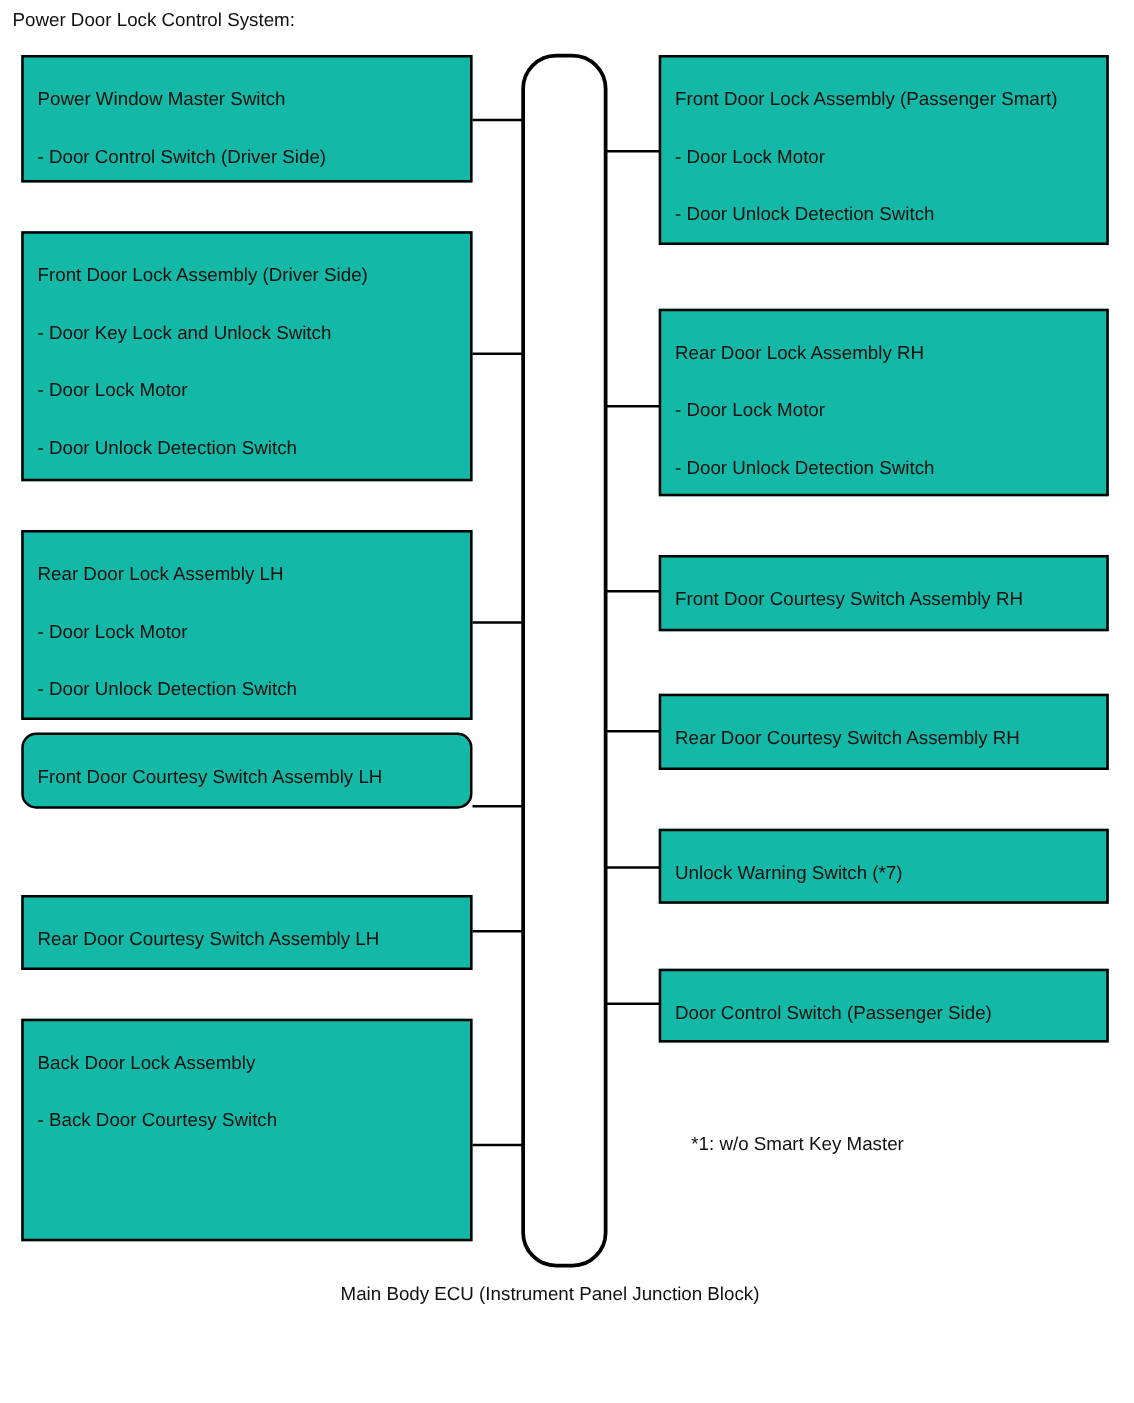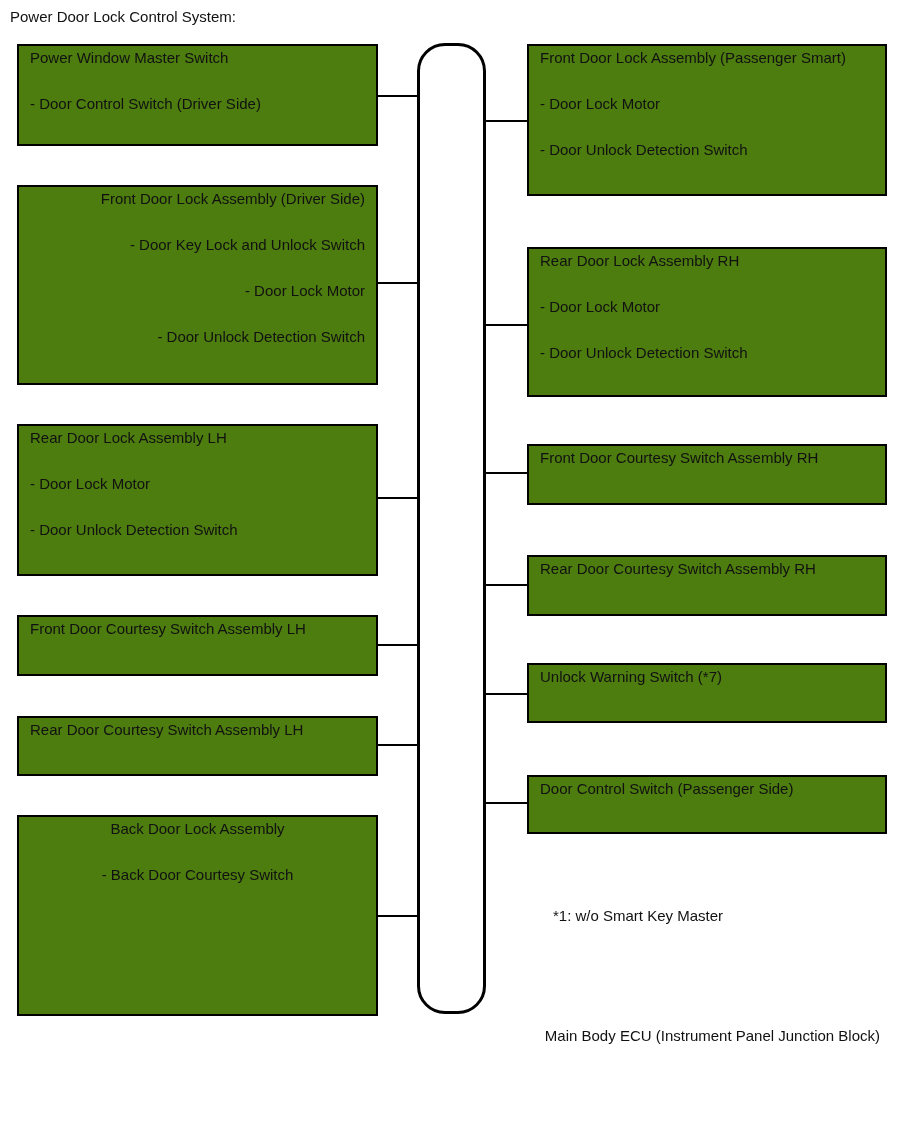--- a/index.html
+++ b/index.html
@@ -21,39 +21,39 @@
     left: 10px;
     top: 7px;
     font-size: 15px;
     line-height: 19px;
     color: #111111;
   }
   .box {
     position: absolute;
     box-sizing: border-box;
     border: 2px solid #000000;
-    background: #4d7c0f;
-    padding: 2px 11px;
+    background: #14b8a6;
+    padding: 24px 11px;
     font-size: 15px;
     color: #111111;
   }
   .box .line {
     line-height: 19px;
     white-space: nowrap;
   }
   .box .line + .line { margin-top: 27px; }
 
   
   .lb { left: 17px; width: 361px; }
   .lb0 { top: 44px;  height: 102px; }
-  .lb1 { top: 185px; height: 200px; text-align: right; }
+  .lb1 { top: 185px; height: 200px; }
   .lb2 { top: 424px; height: 152px; }
-  .lb3 { top: 615px; height: 61px; }
+  .lb3 { top: 586px; height: 61px; border-radius: 12px; }
   .lb4 { top: 716px; height: 60px; }
-  .lb5 { top: 815px; height: 201px; text-align: center; }
+  .lb5 { top: 815px; height: 178px; }
 
   
   .rb { left: 527px; width: 360px; }
   .rb0 { top: 44px;  height: 152px; }
   .rb1 { top: 247px; height: 150px; }
   .rb2 { top: 444px; height: 61px; }
   .rb3 { top: 555px; height: 61px; }
   .rb4 { top: 663px; height: 60px; }
   .rb5 { top: 775px; height: 59px; }
 
@@ -97,21 +97,21 @@
     top: 906px;
     font-size: 15px;
     line-height: 20px;
     color: #111111;
   }
   .caption {
     position: absolute;
     left: 0;
     top: 1026px;
     width: 880px;
-    text-align: right;
+    text-align: center;
     font-size: 15px;
     line-height: 20px;
     color: #111111;
   }
 </style>
 </head>
 <body>
 
 <div class="canvas">
 

